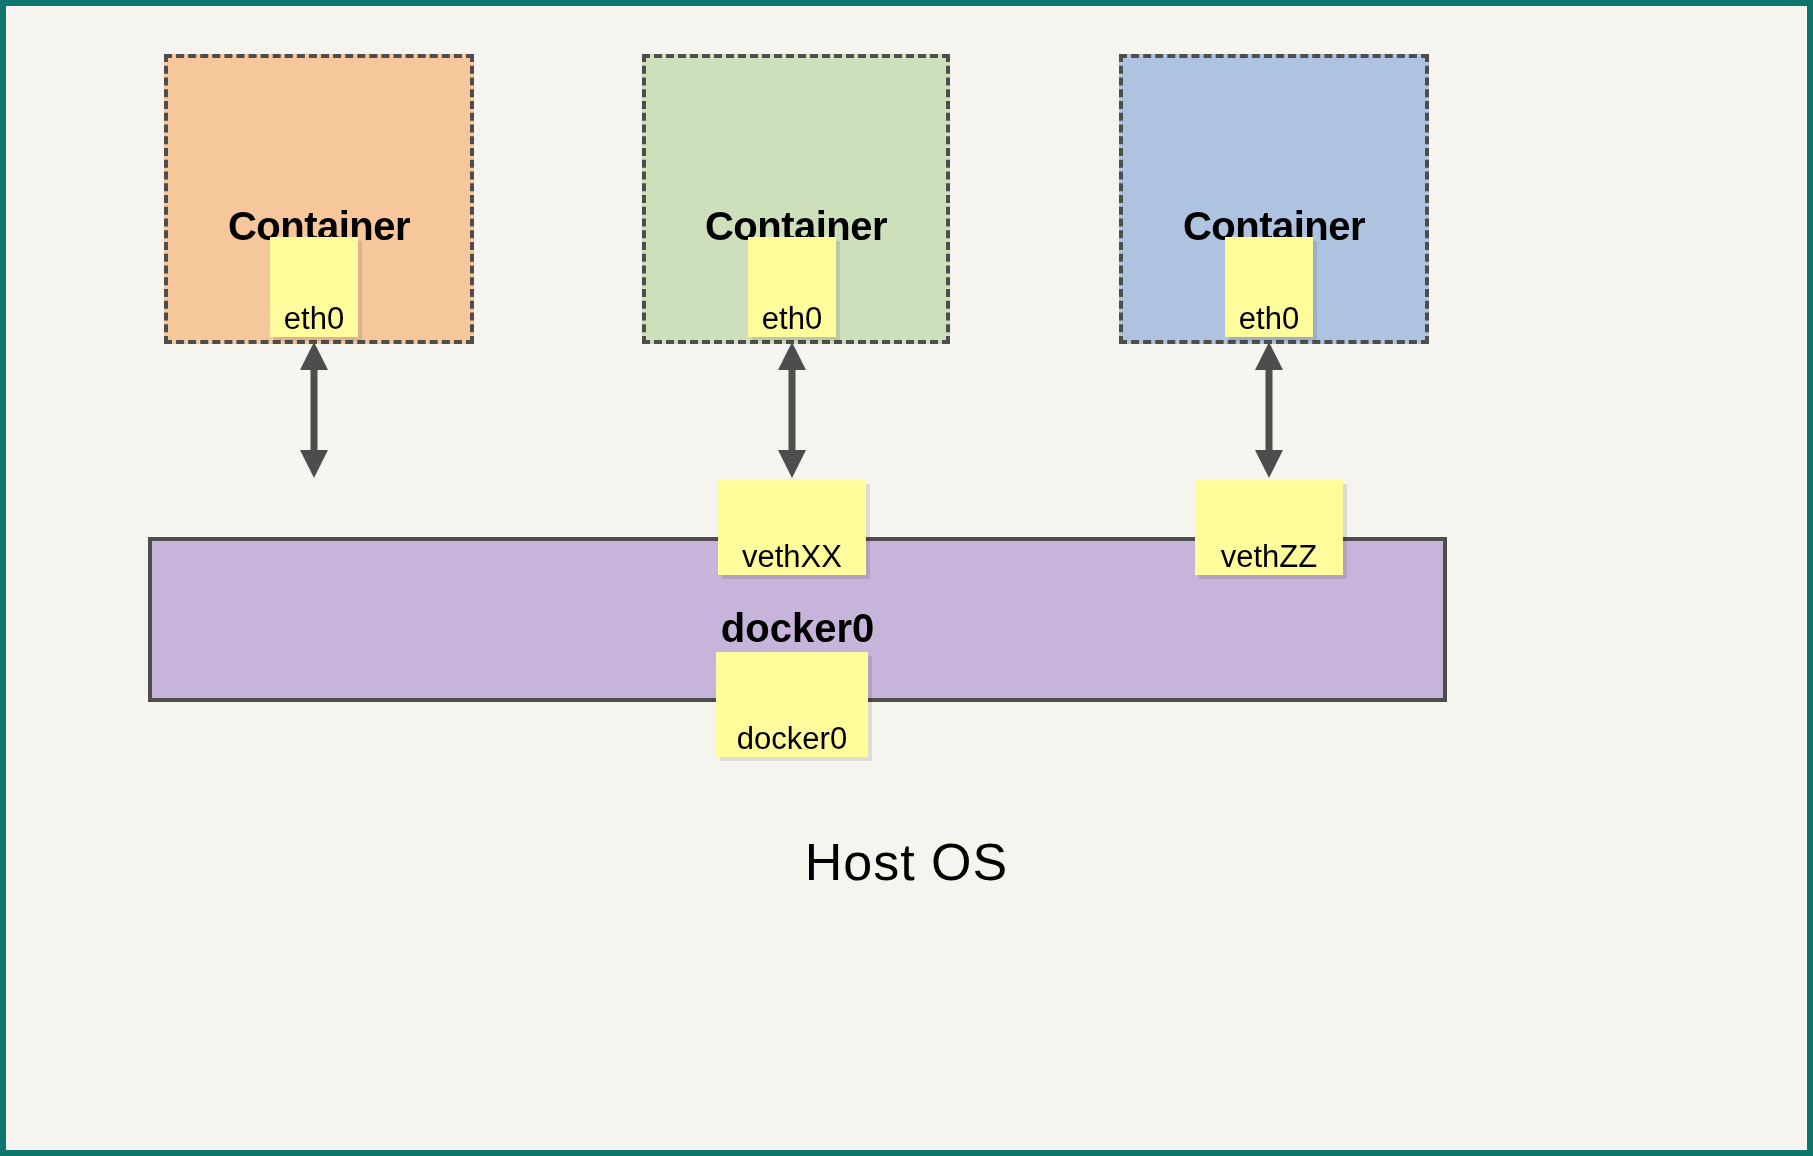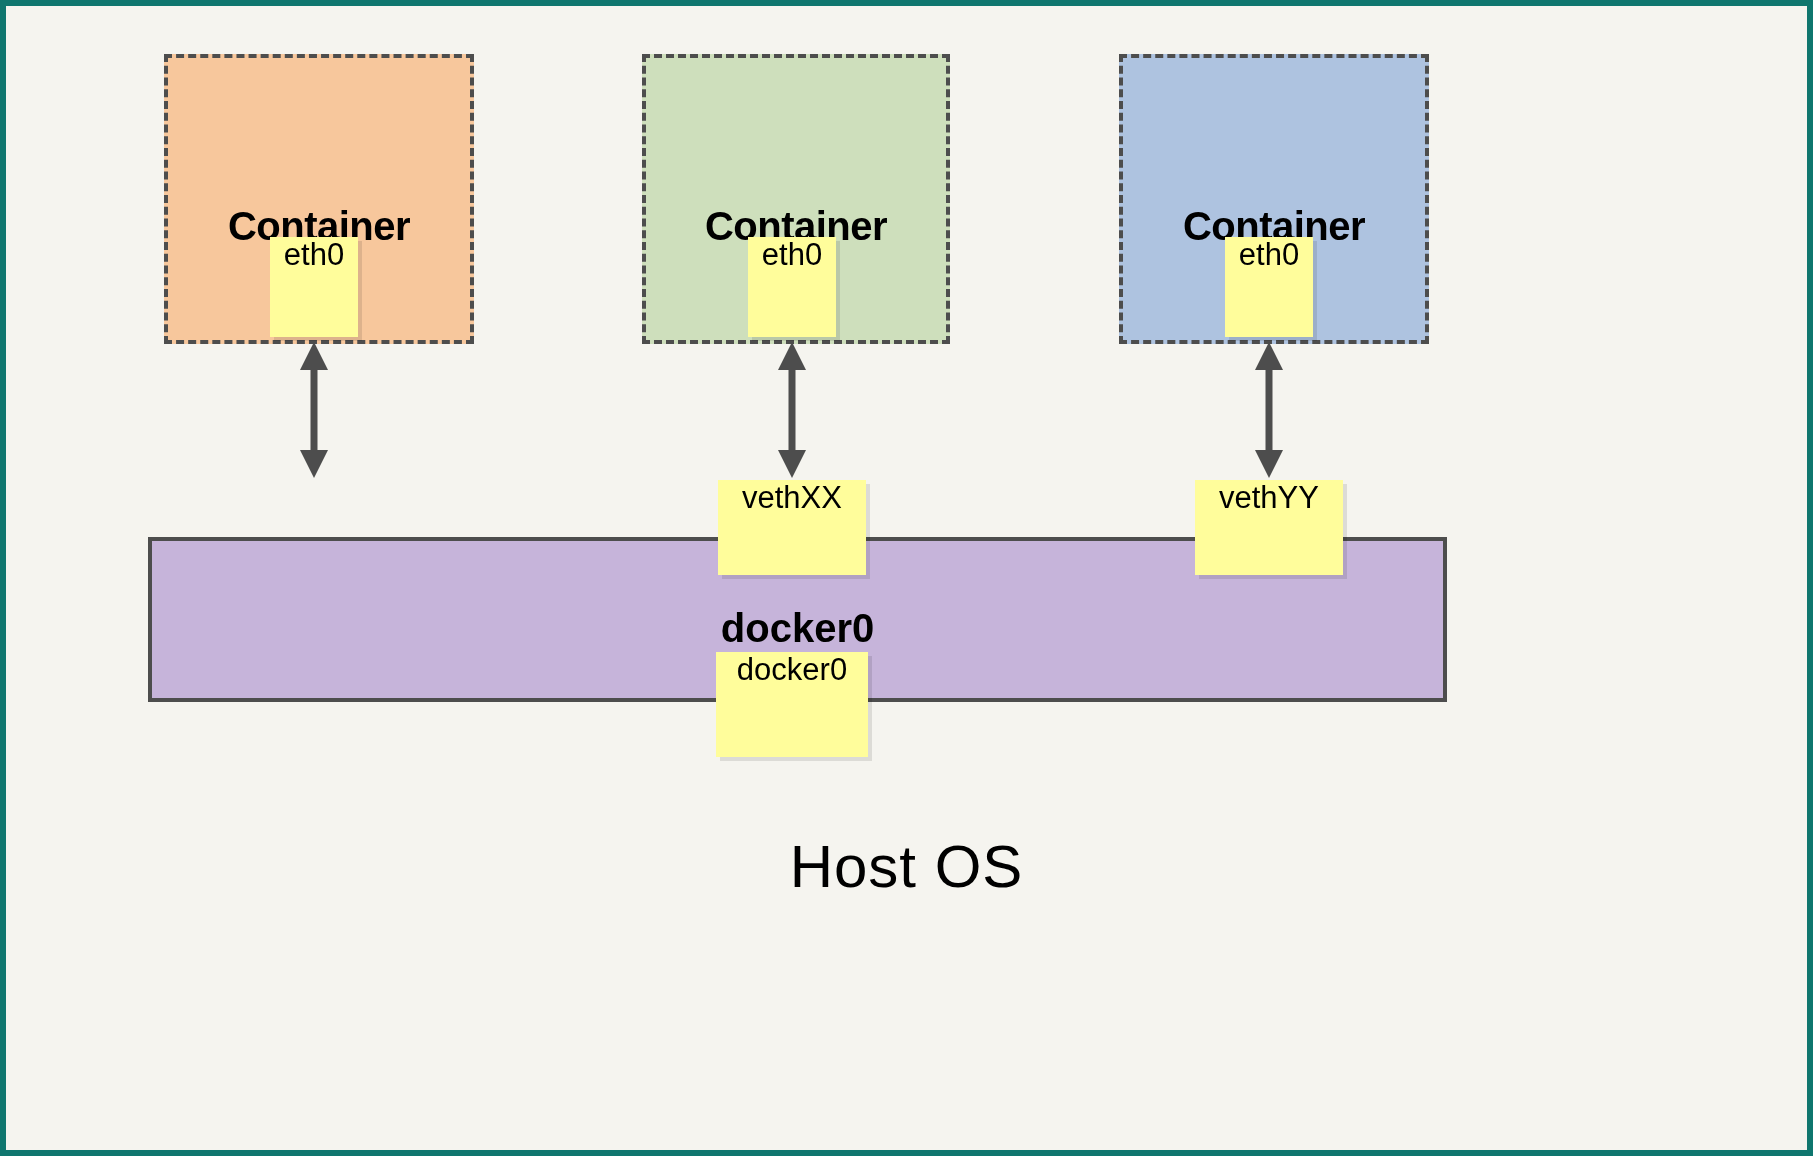--- a/index.html
+++ b/index.html
@@ -38,21 +38,21 @@
     letter-spacing: -0.5px;
   }
 
   
   .note-box {
     position: absolute;
     box-sizing: border-box;
     background: #fffd9b;
     box-shadow: 4px 4px 0 rgba(0,0,0,0.10);
     display: flex;
-    align-items: flex-start;
+    align-items: flex-end;
     justify-content: center;
   }
   .note-label {
     font-size: 31px;
     color: #000000;
     white-space: nowrap;
   }
 
   
   .arrow {
@@ -82,21 +82,21 @@
     color: #000000;
     white-space: nowrap;
   }
   #ip-text {
     font-size: 34px;
   }
   #host-os-text {
     left: 0;
     right: 0;
     text-align: center;
-    font-size: 60px;
+    font-size: 52px;
     letter-spacing: 1px;
   }
 </style>
 </head>
 <body>
 
 <div id="canvas">
 
   <div class="container-box" style="left:158px; top:48px; width:310px; height:290px; background:#f7c79c;">
     <div class="container-title" style="top:146px;">Container</div>
@@ -140,21 +140,21 @@
   <div id="docker-bar" style="left:142px; top:531px; width:1299px; height:165px;">
     <div id="docker-bar-title" style="top:65px;">docker0</div>
   </div>
 
 
   <div class="note-box" style="left:712px; top:474px; width:148px; height:95px;">
     <span class="note-label">vethXX</span>
   </div>
 
   <div class="note-box" style="left:1189px; top:474px; width:148px; height:95px;">
-    <span class="note-label">vethYY</span>
+    <span class="note-label">vethZZ</span>
   </div>
 
   <div class="note-box" style="left:710px; top:646px; width:152px; height:105px;">
     <span class="note-label">docker0</span>
   </div>
 
 
   <div class="free-text" id="host-os-text" style="top:826px;">Host OS</div>
 
 </div>

